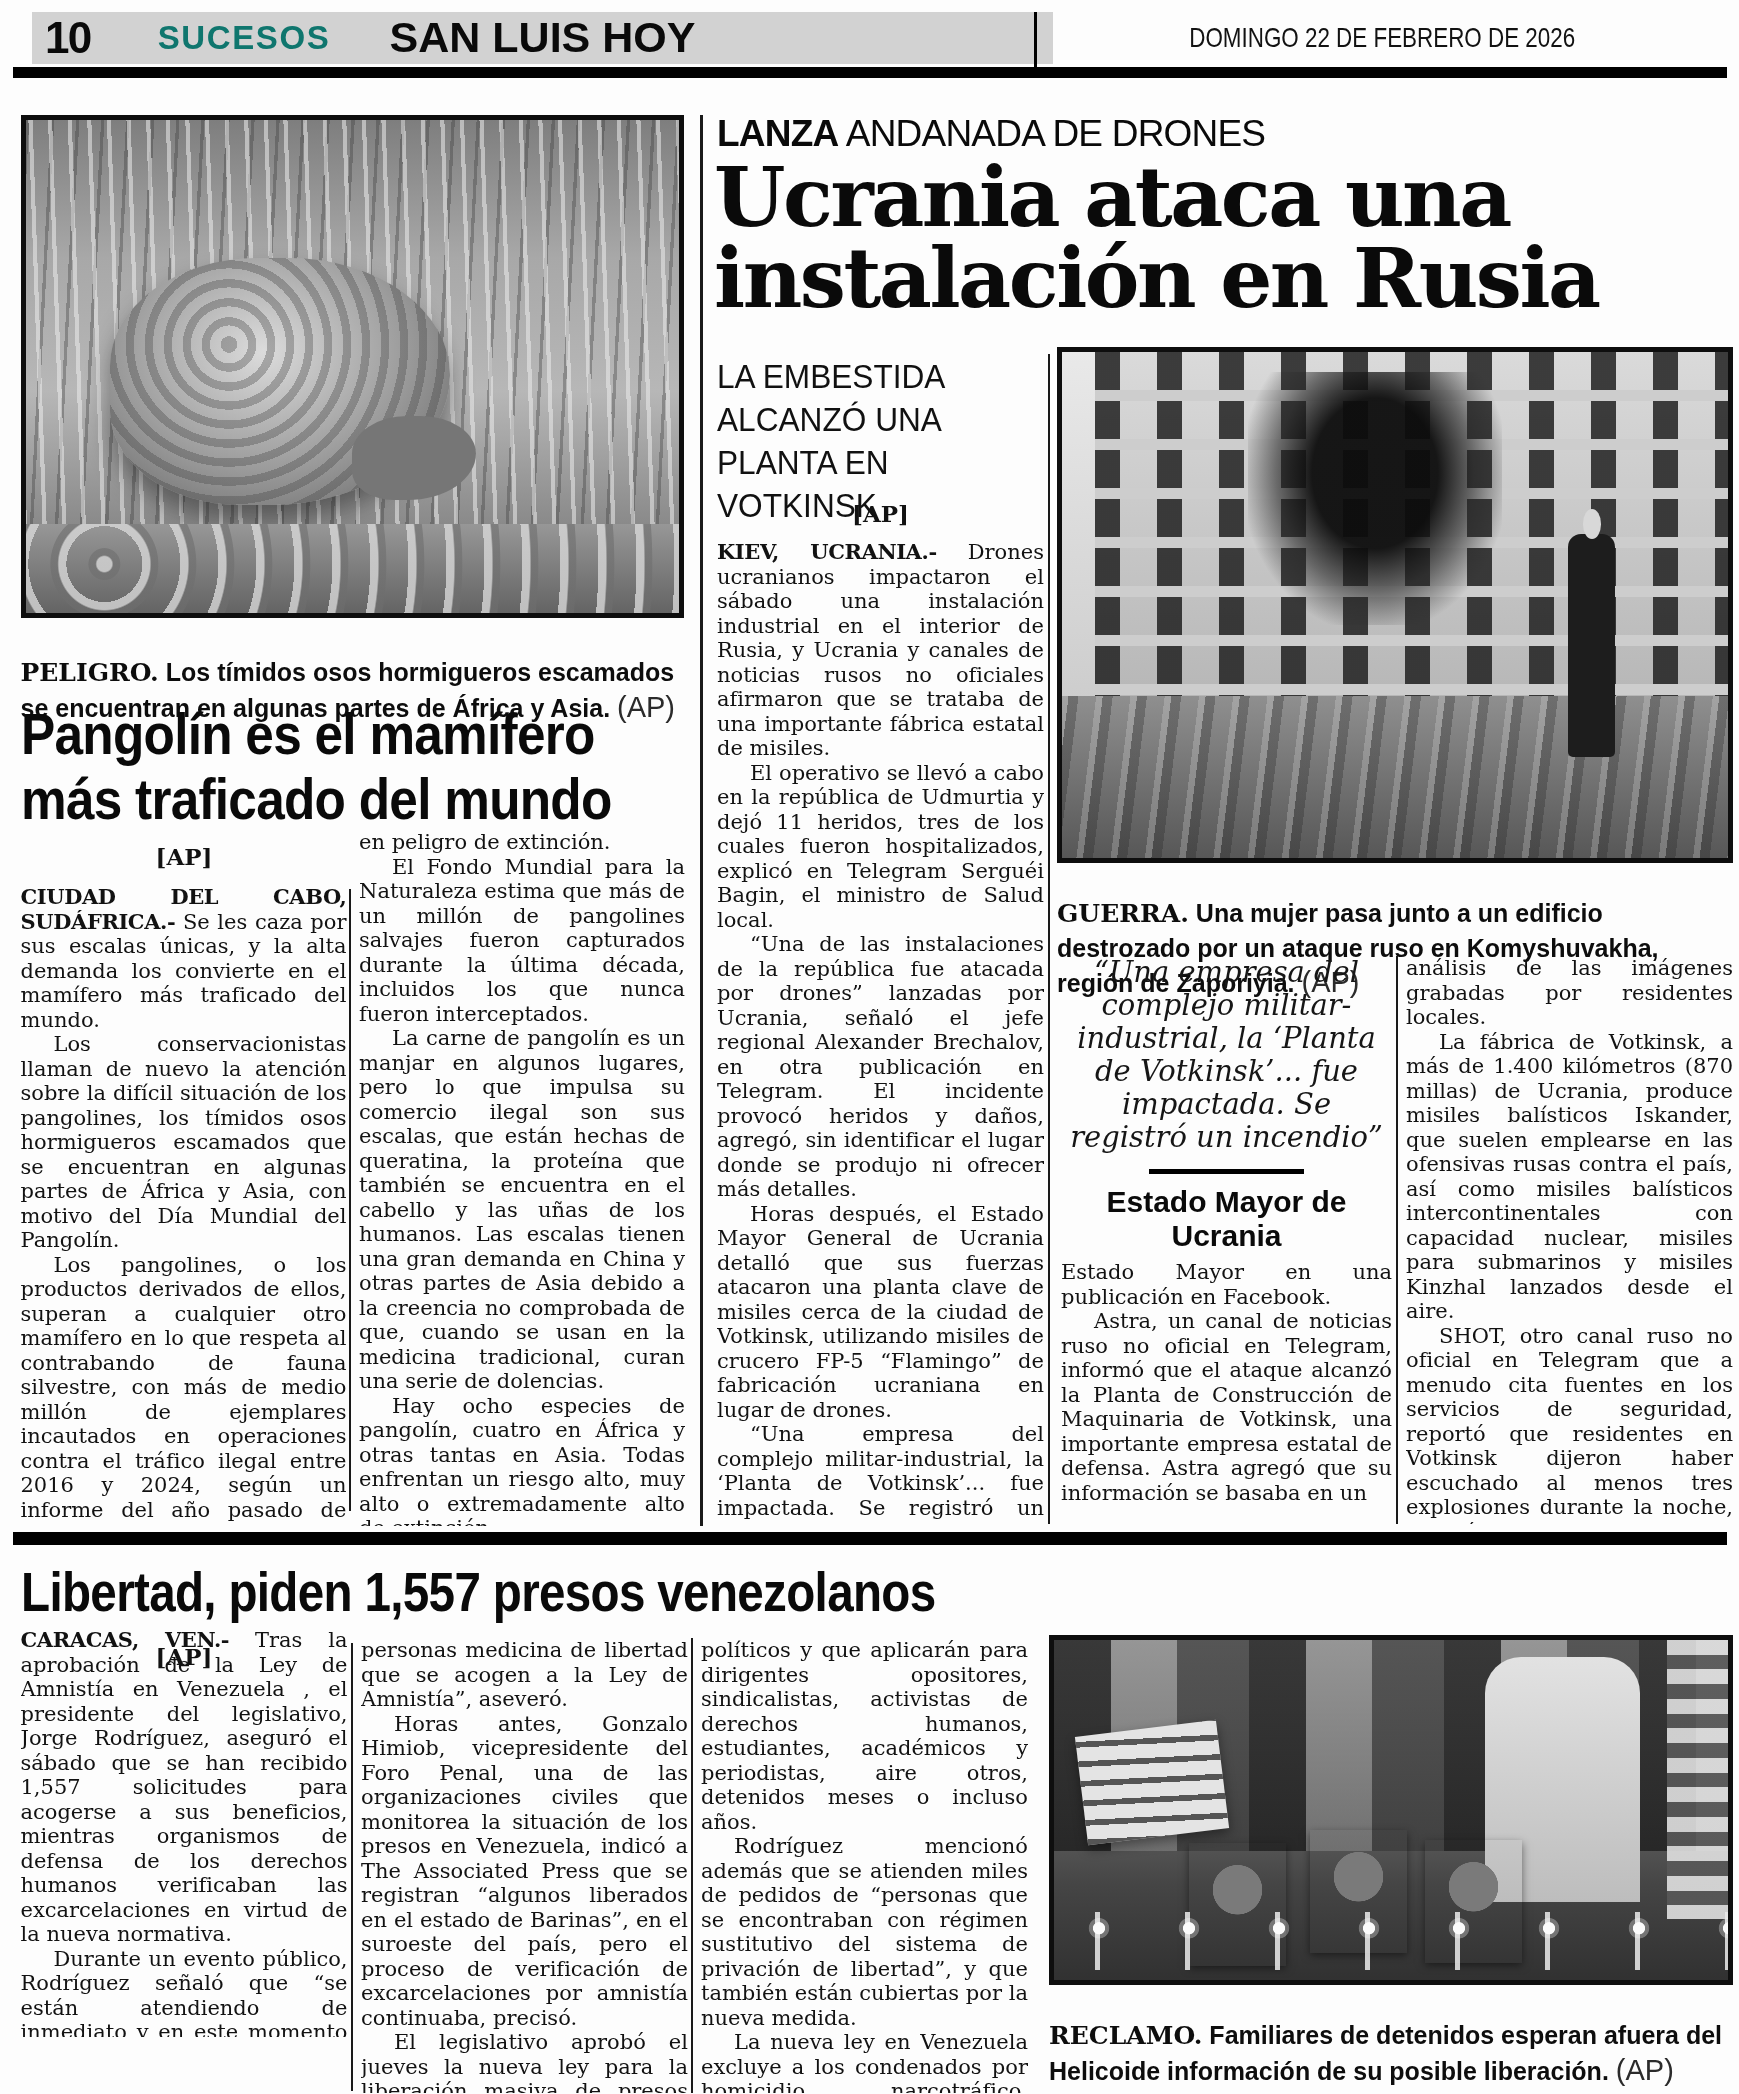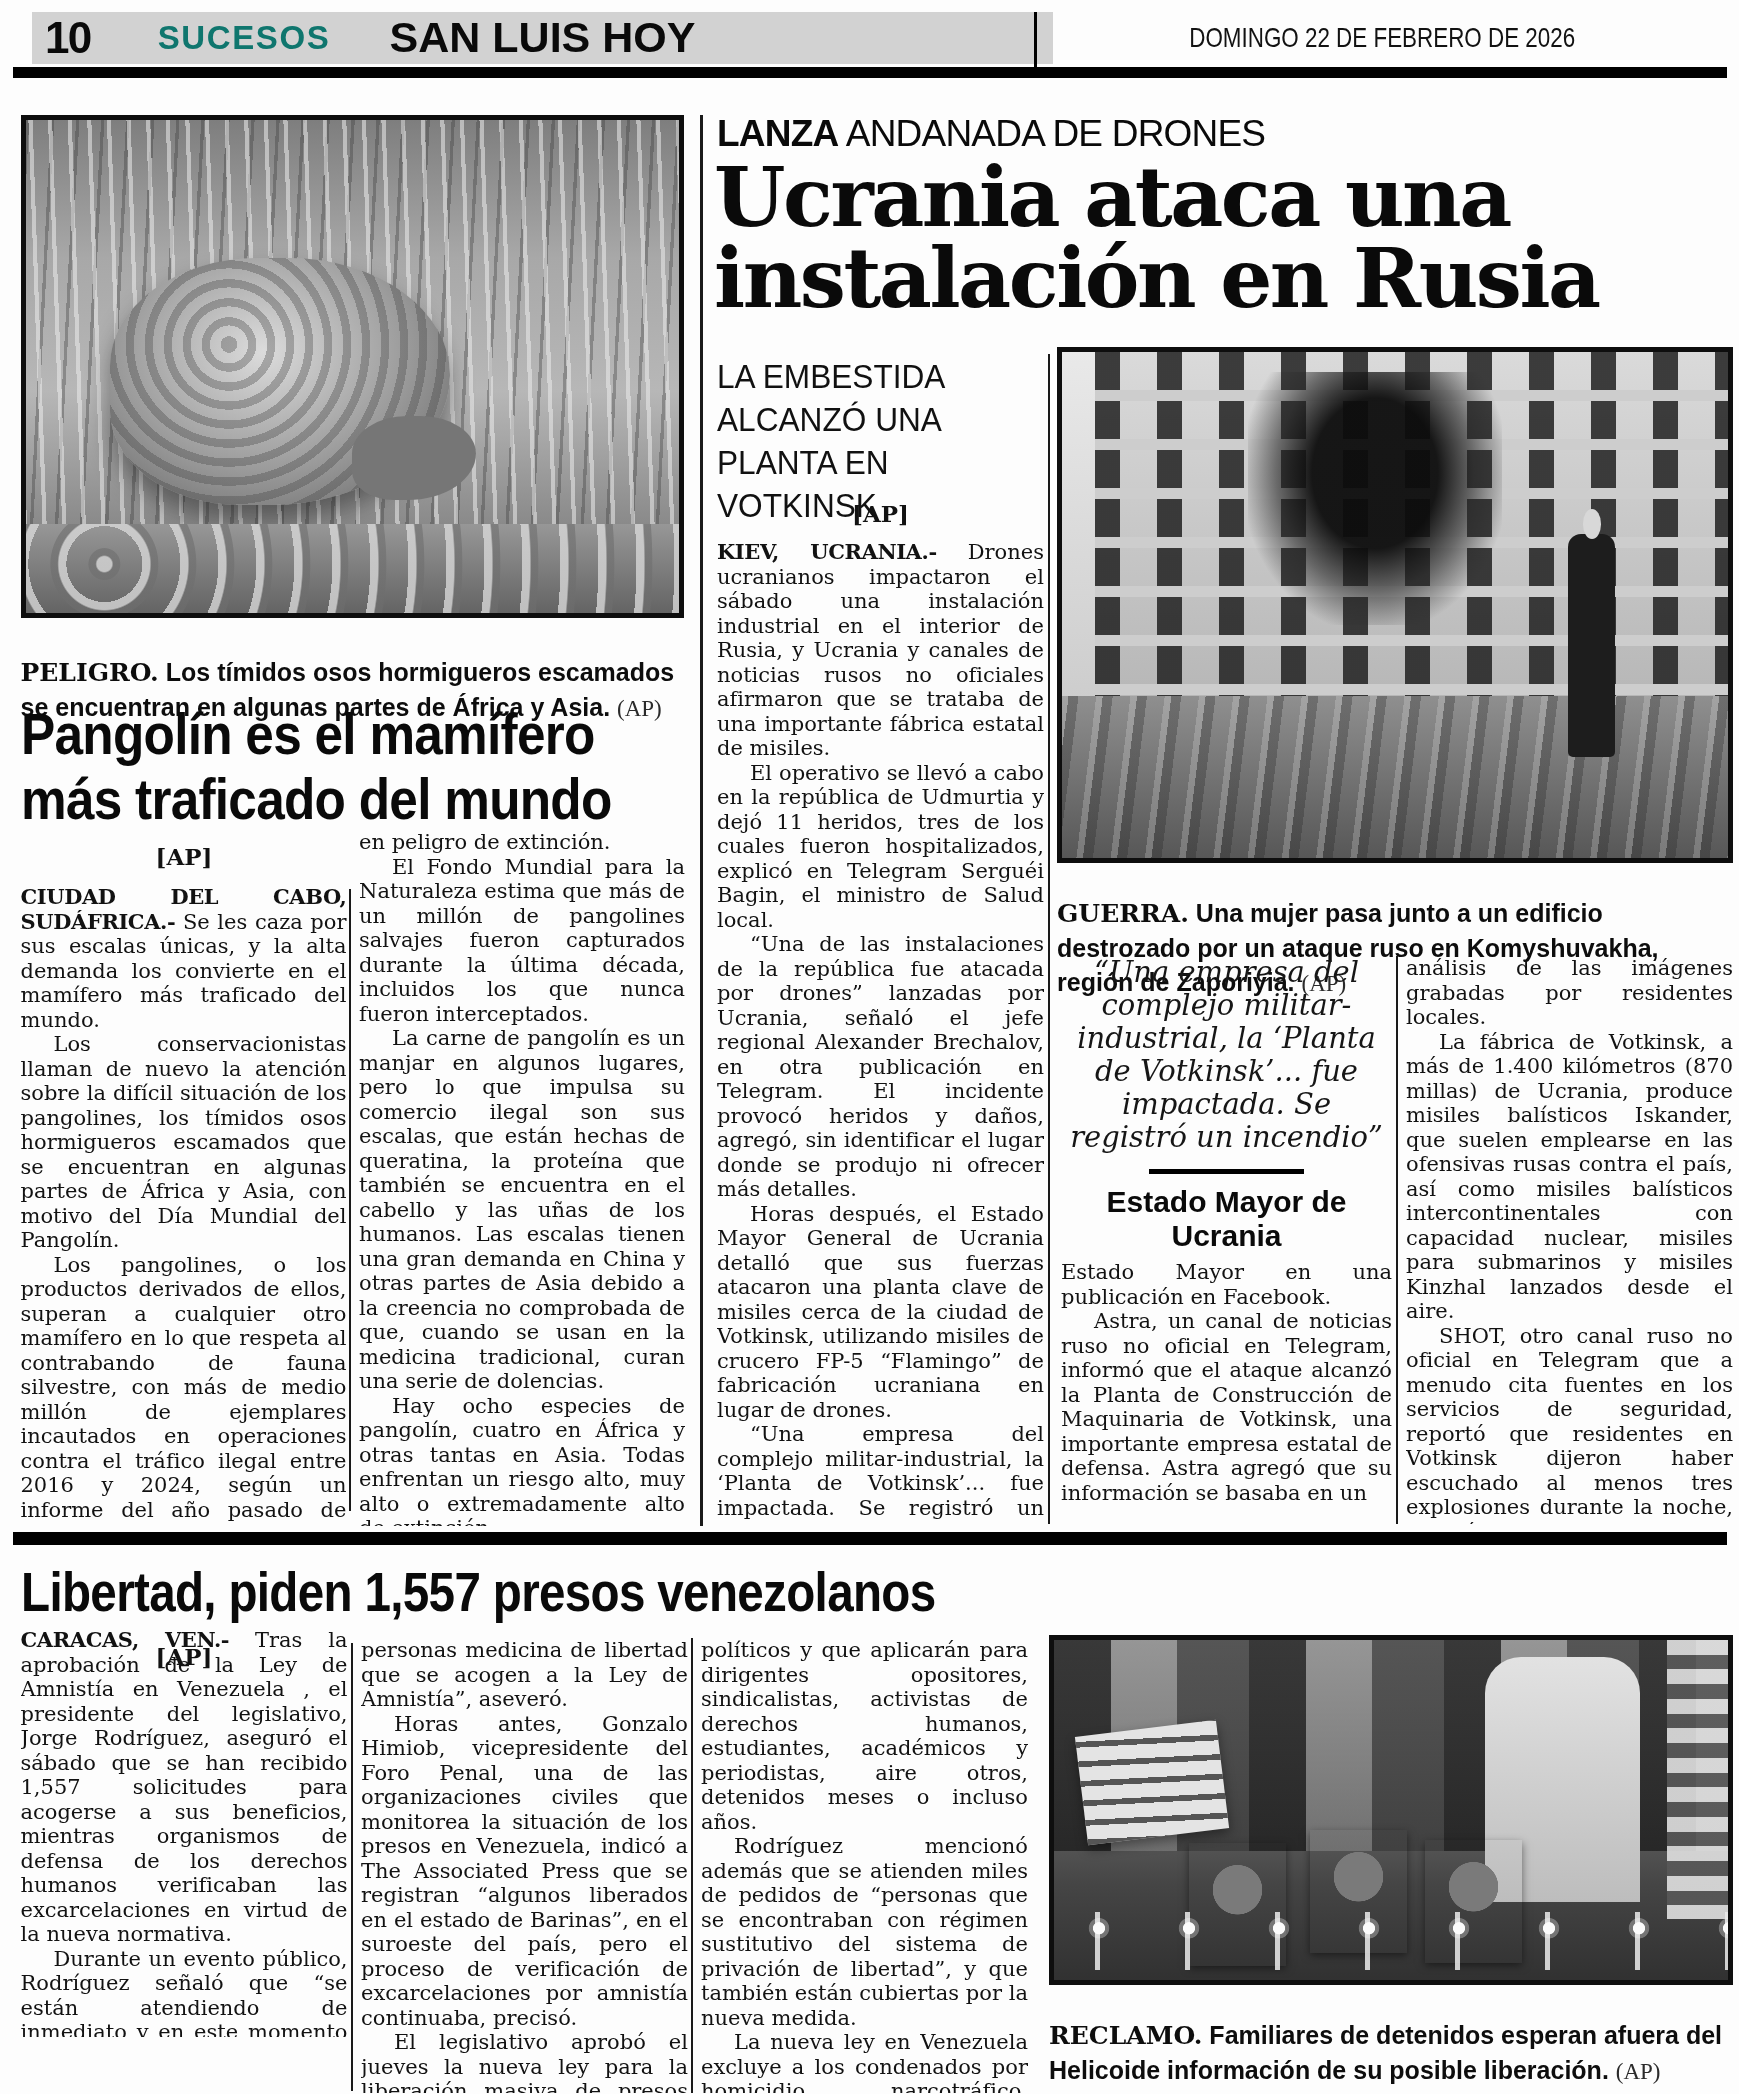--- a/index.html
+++ b/index.html
@@ -21,21 +21,21 @@
   .header-rule{position:absolute;left:13px;top:67px;width:1714px;height:10.6px;background:#000;}
 
   
   .col{position:absolute;text-align:justify;font-size:21px;line-height:24.5px;overflow:hidden;}
   .col p{margin:0;}
   .col p.indent{text-indent:33px;}
   .lead-in{font-weight:700;letter-spacing:-0.4px;}
   .byline{position:absolute;text-align:center;font:700 23px/1 "DejaVu Serif",serif;}
   .caption{position:absolute;font:700 25px/34px "Liberation Sans",sans-serif;color:#0d0d0d;}
   .cap-label{font-family:"DejaVu Serif",serif;font-weight:700;}
-  .credit{font-weight:400;font-size:23px;color:#2b2b2b;font-family:Liberation Serif, serif;}
+  .credit{font-weight:400;font-size:29px;color:#2b2b2b;}
   .rule-v{position:absolute;width:1.6px;background:#1a1a1a;}
   .photo{position:absolute;border:5.7px solid #0e0e0e;box-sizing:border-box;overflow:hidden;background:#b5b5b5;}
   .photo div{position:absolute;}
 
   
   .pangolin-headline{position:absolute;left:20.5px;top:702px;width:664px;
       font:700 57px/65px "Liberation Sans",sans-serif;color:#0a0a0a;letter-spacing:-0.8px;
       transform:scaleX(.9);transform-origin:left top;}
 
   

